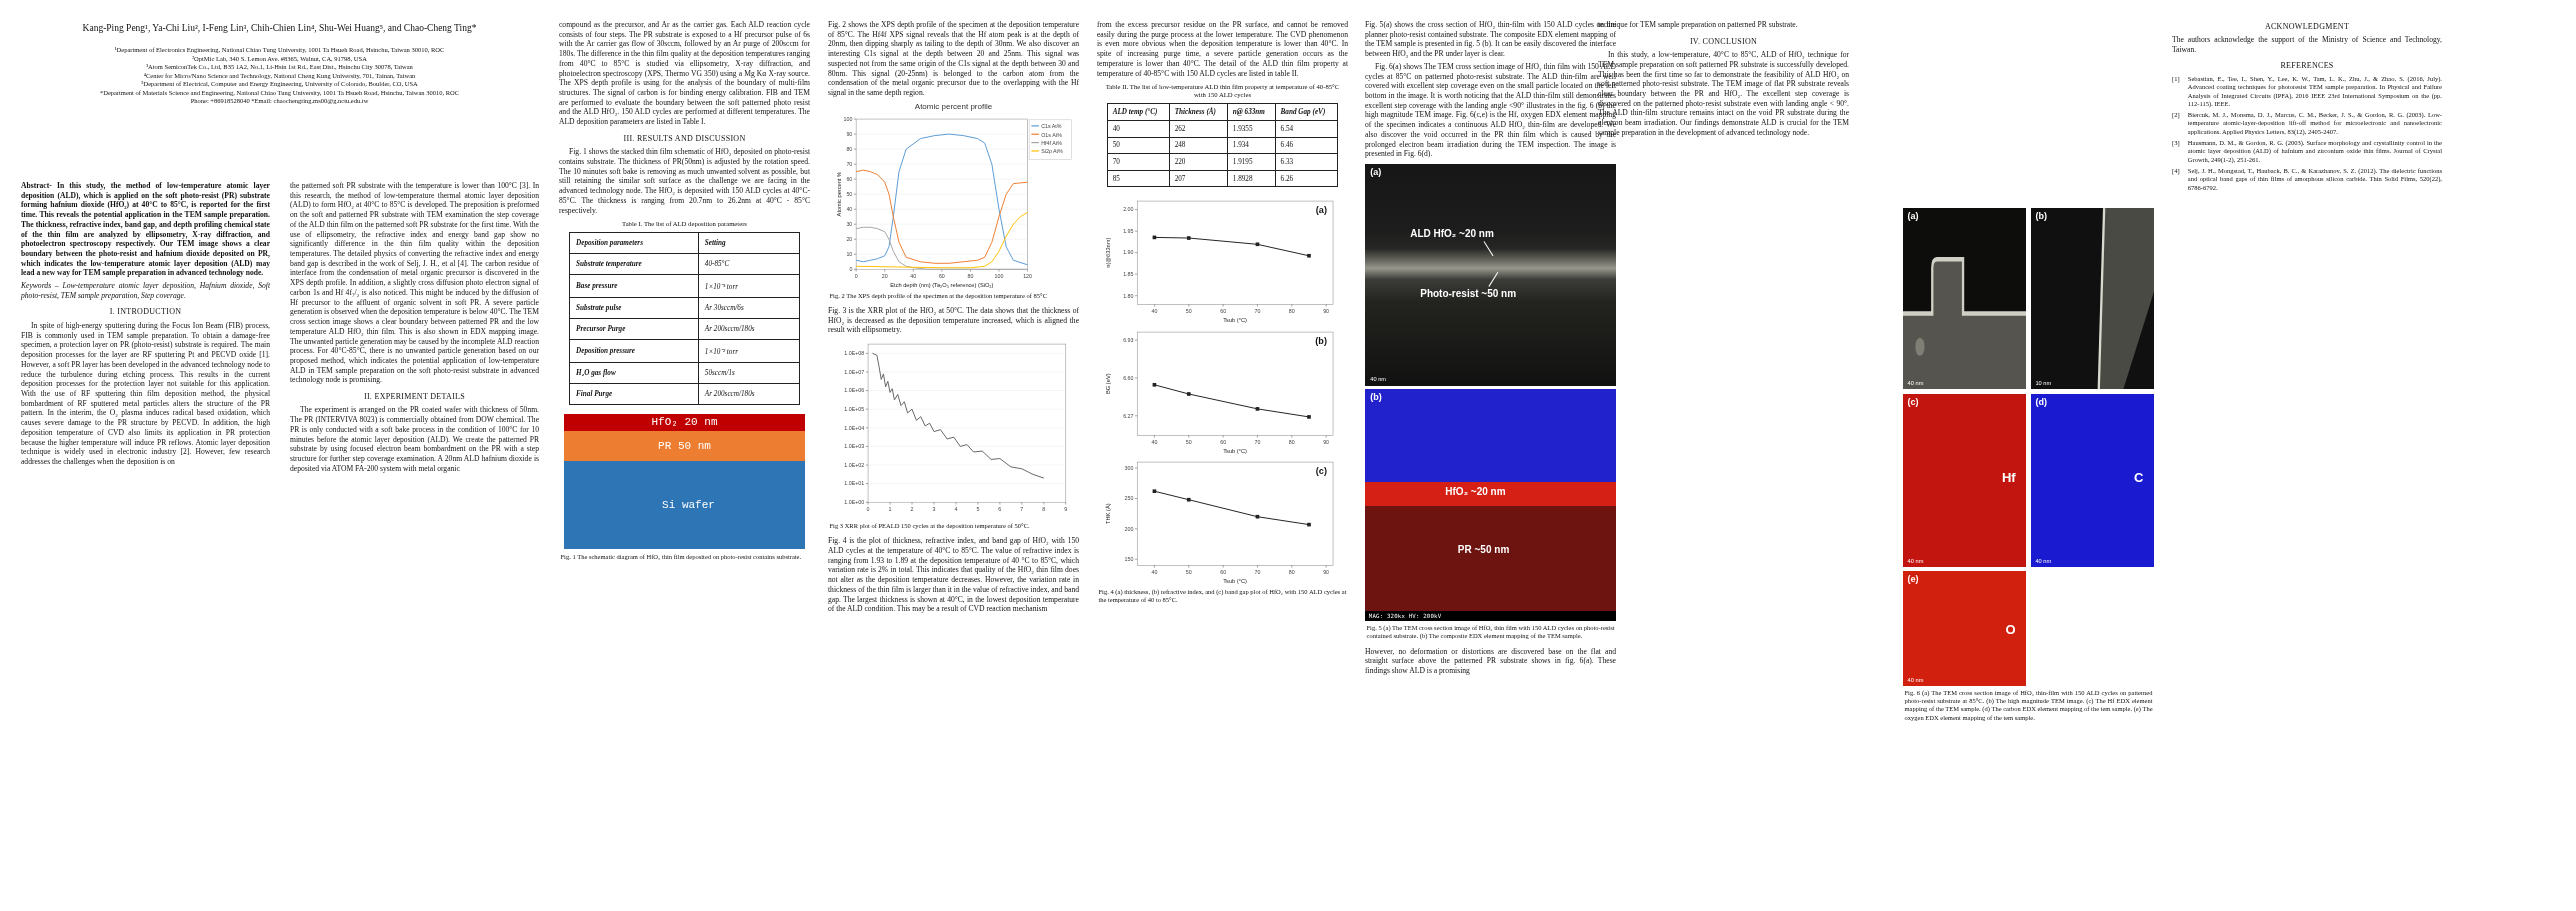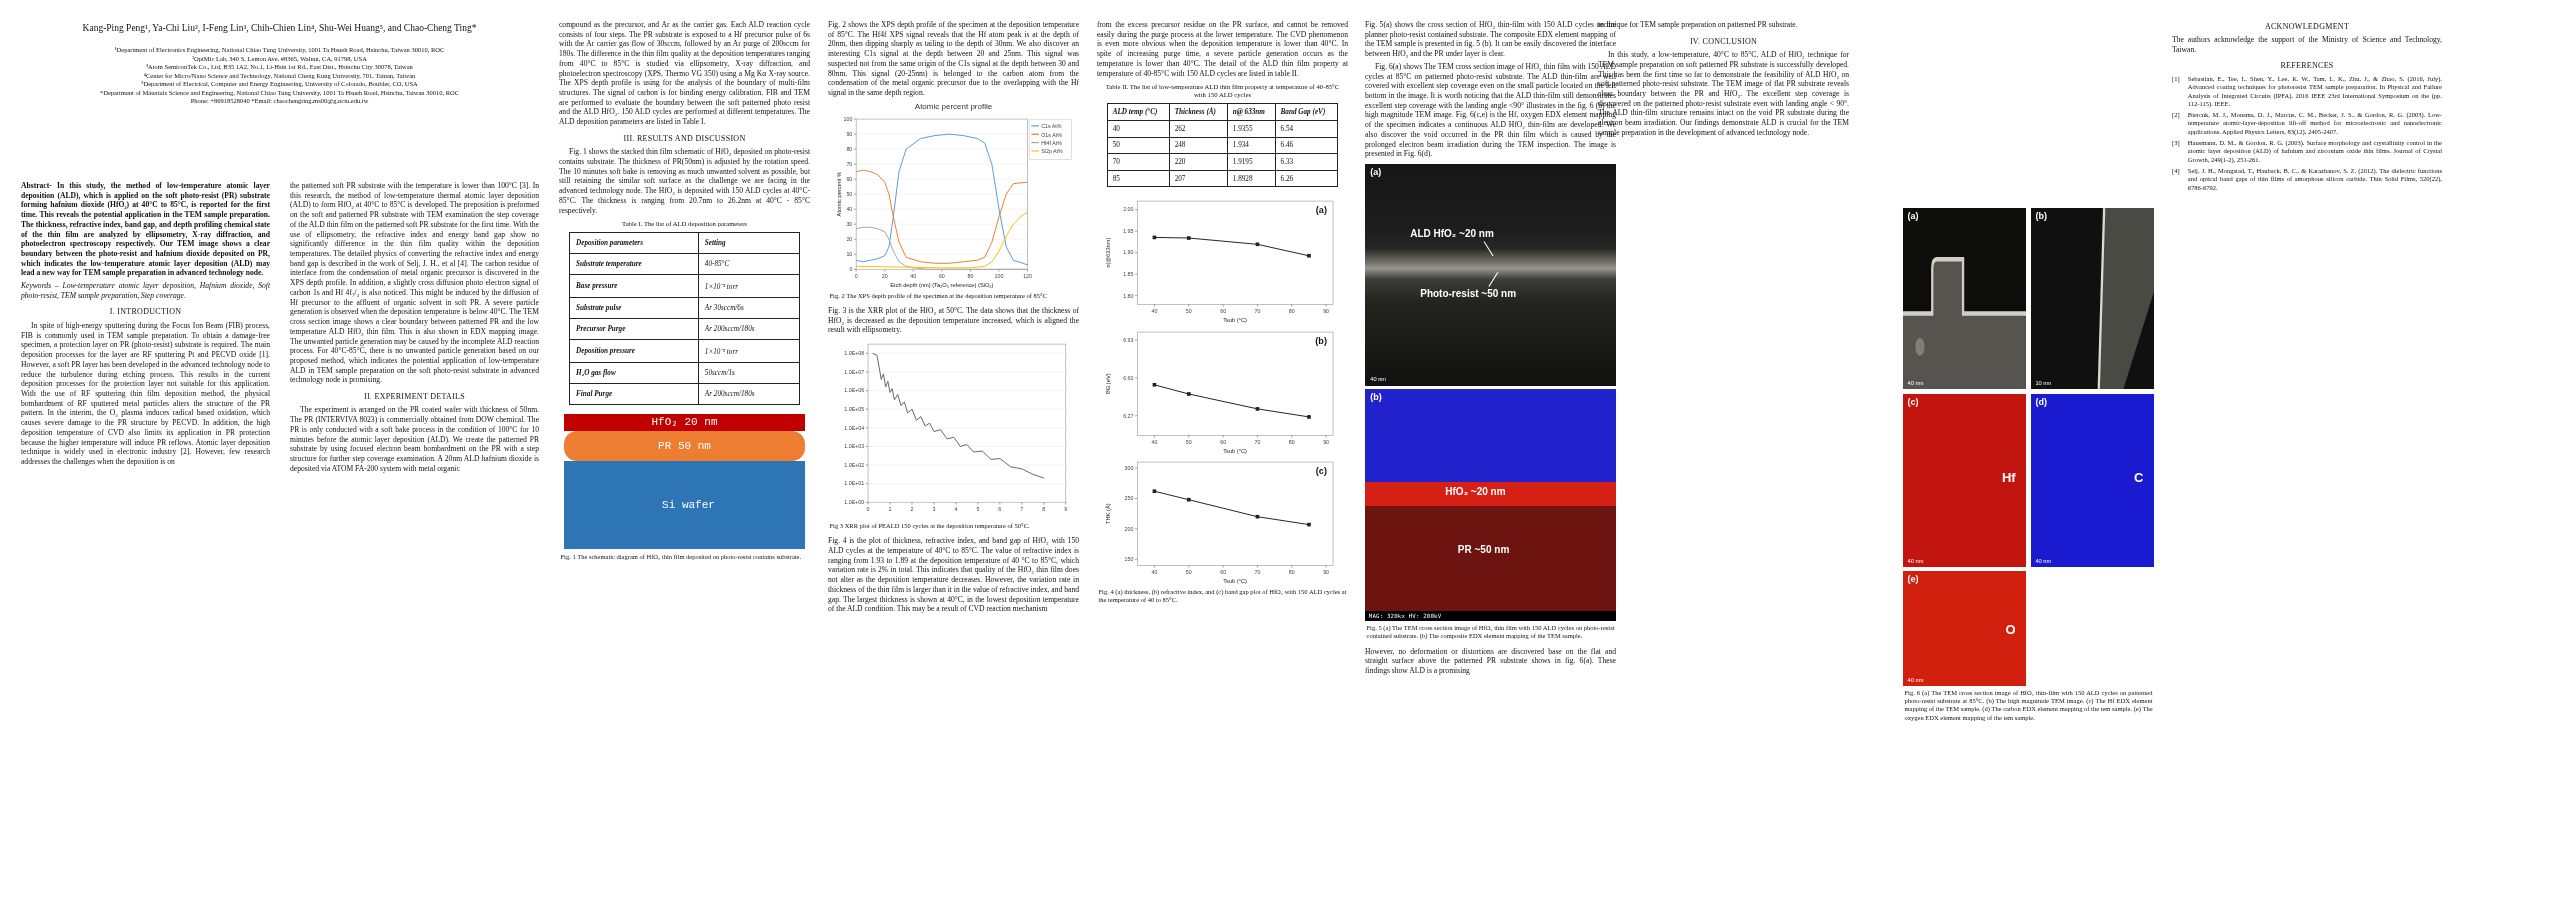--- a/index.html
+++ b/index.html
@@ -138,21 +138,21 @@
             <td>50sccm/1s</td>
           </tr>
           <tr>
             <td>Final Purge</td>
             <td>Ar 200sccm/180s</td>
           </tr>
         </tbody>
       </table>
     <div class="fig1">
       <div class="layer" style="height: 16.7px; background: rgb(192, 0, 0);">HfO₂ 20 nm</div>
-      <div class="layer" style="height: 30px; background: rgb(237, 125, 49); border-radius: 13px;">PR 50 nm</div>
+      <div class="layer" style="height: 30px; background: rgb(237, 125, 49);">PR 50 nm</div>
       <div class="layer" style="height: 88px; background: rgb(46, 117, 182); padding-left: 8px;">Si wafer</div>
     </div>
     <div class="fcap">Fig. 1 The schematic diagram of HfO₂ thin film deposited on photo-resist contains substrate.</div>
   </section>
 
   <section class="col" style="left:828px;width:251px">
     <p class="p noindent">Fig. 2 shows the XPS depth profile of the specimen at the deposition temperature of 85°C. The Hf4f XPS signal reveals that the Hf atom peak is at the depth of 20nm, then dipping sharply as tailing to the depth of 30nm. We also discover an interesting C1s signal at the depth between 20 and 25nm. This signal was suspected not from the same origin of the C1s signal at the depth between 30 and 80nm. This signal (20-25nm) is belonged to the carbon atom from the condensation of the metal organic precursor due to the overlapping with the Hf signal in the same depth region.</p>
     <div class="charttitle">Atomic percent profile</div>
     <svg class="chart" width="242" height="176" viewBox="0 0 318 232">
         <rect x="30" y="8" width="226" height="198" fill="#ffffff" stroke="#8a8a8a" stroke-width="0.7"></rect>

